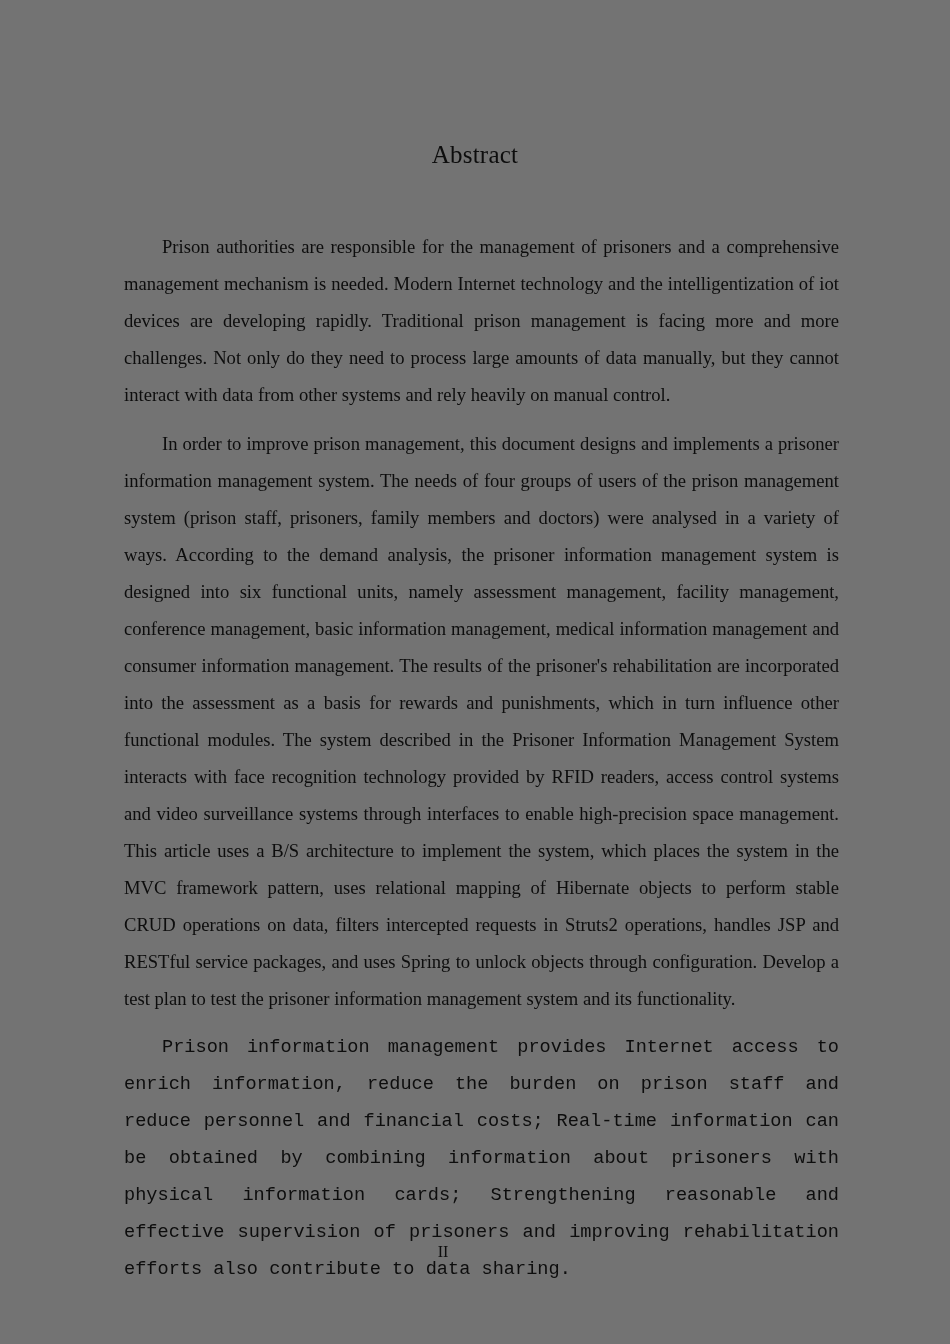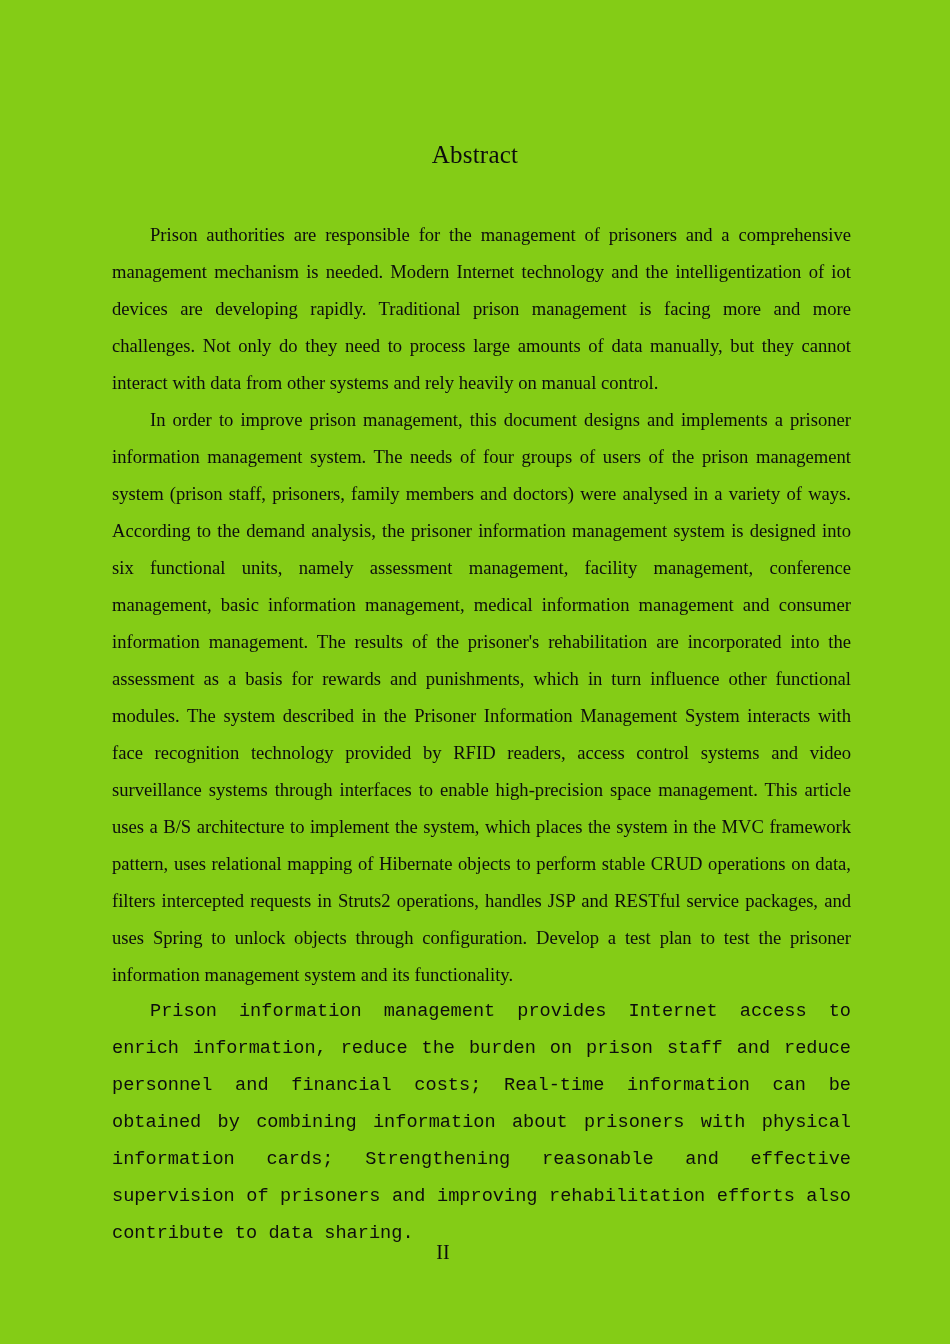--- a/index.html
+++ b/index.html
@@ -5,21 +5,21 @@
   html, body {
     margin: 0;
     padding: 0;
     background: #ffffff;
   }
 
   .page {
     position: relative;
     width: 950px;
     height: 1344px;
-    background: #84cc16;
+    background: #737373;
     margin: 0 auto;
     overflow: hidden;
     font-family: "Liberation Serif", "DejaVu Serif", serif;
     color: #000000;
     box-sizing: border-box;
   }
 
   .page-title {
     position: absolute;
     top: 122px;
@@ -34,21 +34,21 @@
   }
 
   .body-area {
     position: absolute;
     top: 216px;
     left: 112px;
     width: 739px;
   }
 
   .para {
-    margin: 0;
+    margin: 12px;
     padding: 0;
     text-align: justify;
     text-justify: inter-word;
     text-indent: 38px;
     font-size: 18.6px;
     line-height: 37px;
     color: #0d0d0d;
     hyphens: none;
     -webkit-hyphens: none;
     word-spacing: 0.1px;
@@ -58,21 +58,21 @@
     text-align: justify;
     font-family: Liberation Mono, monospace;
   }
 
   .page-number {
     position: absolute;
     top: 1243px;
     left: 0;
     width: 886px;
     text-align: center;
-    font-size: 20px;
+    font-size: 16px;
     line-height: 18px;
     color: #0d0d0d;
     font-family: Liberation Serif, serif;
   }
 </style>
 </head>
 <body>
 
 <div class="page">
 

